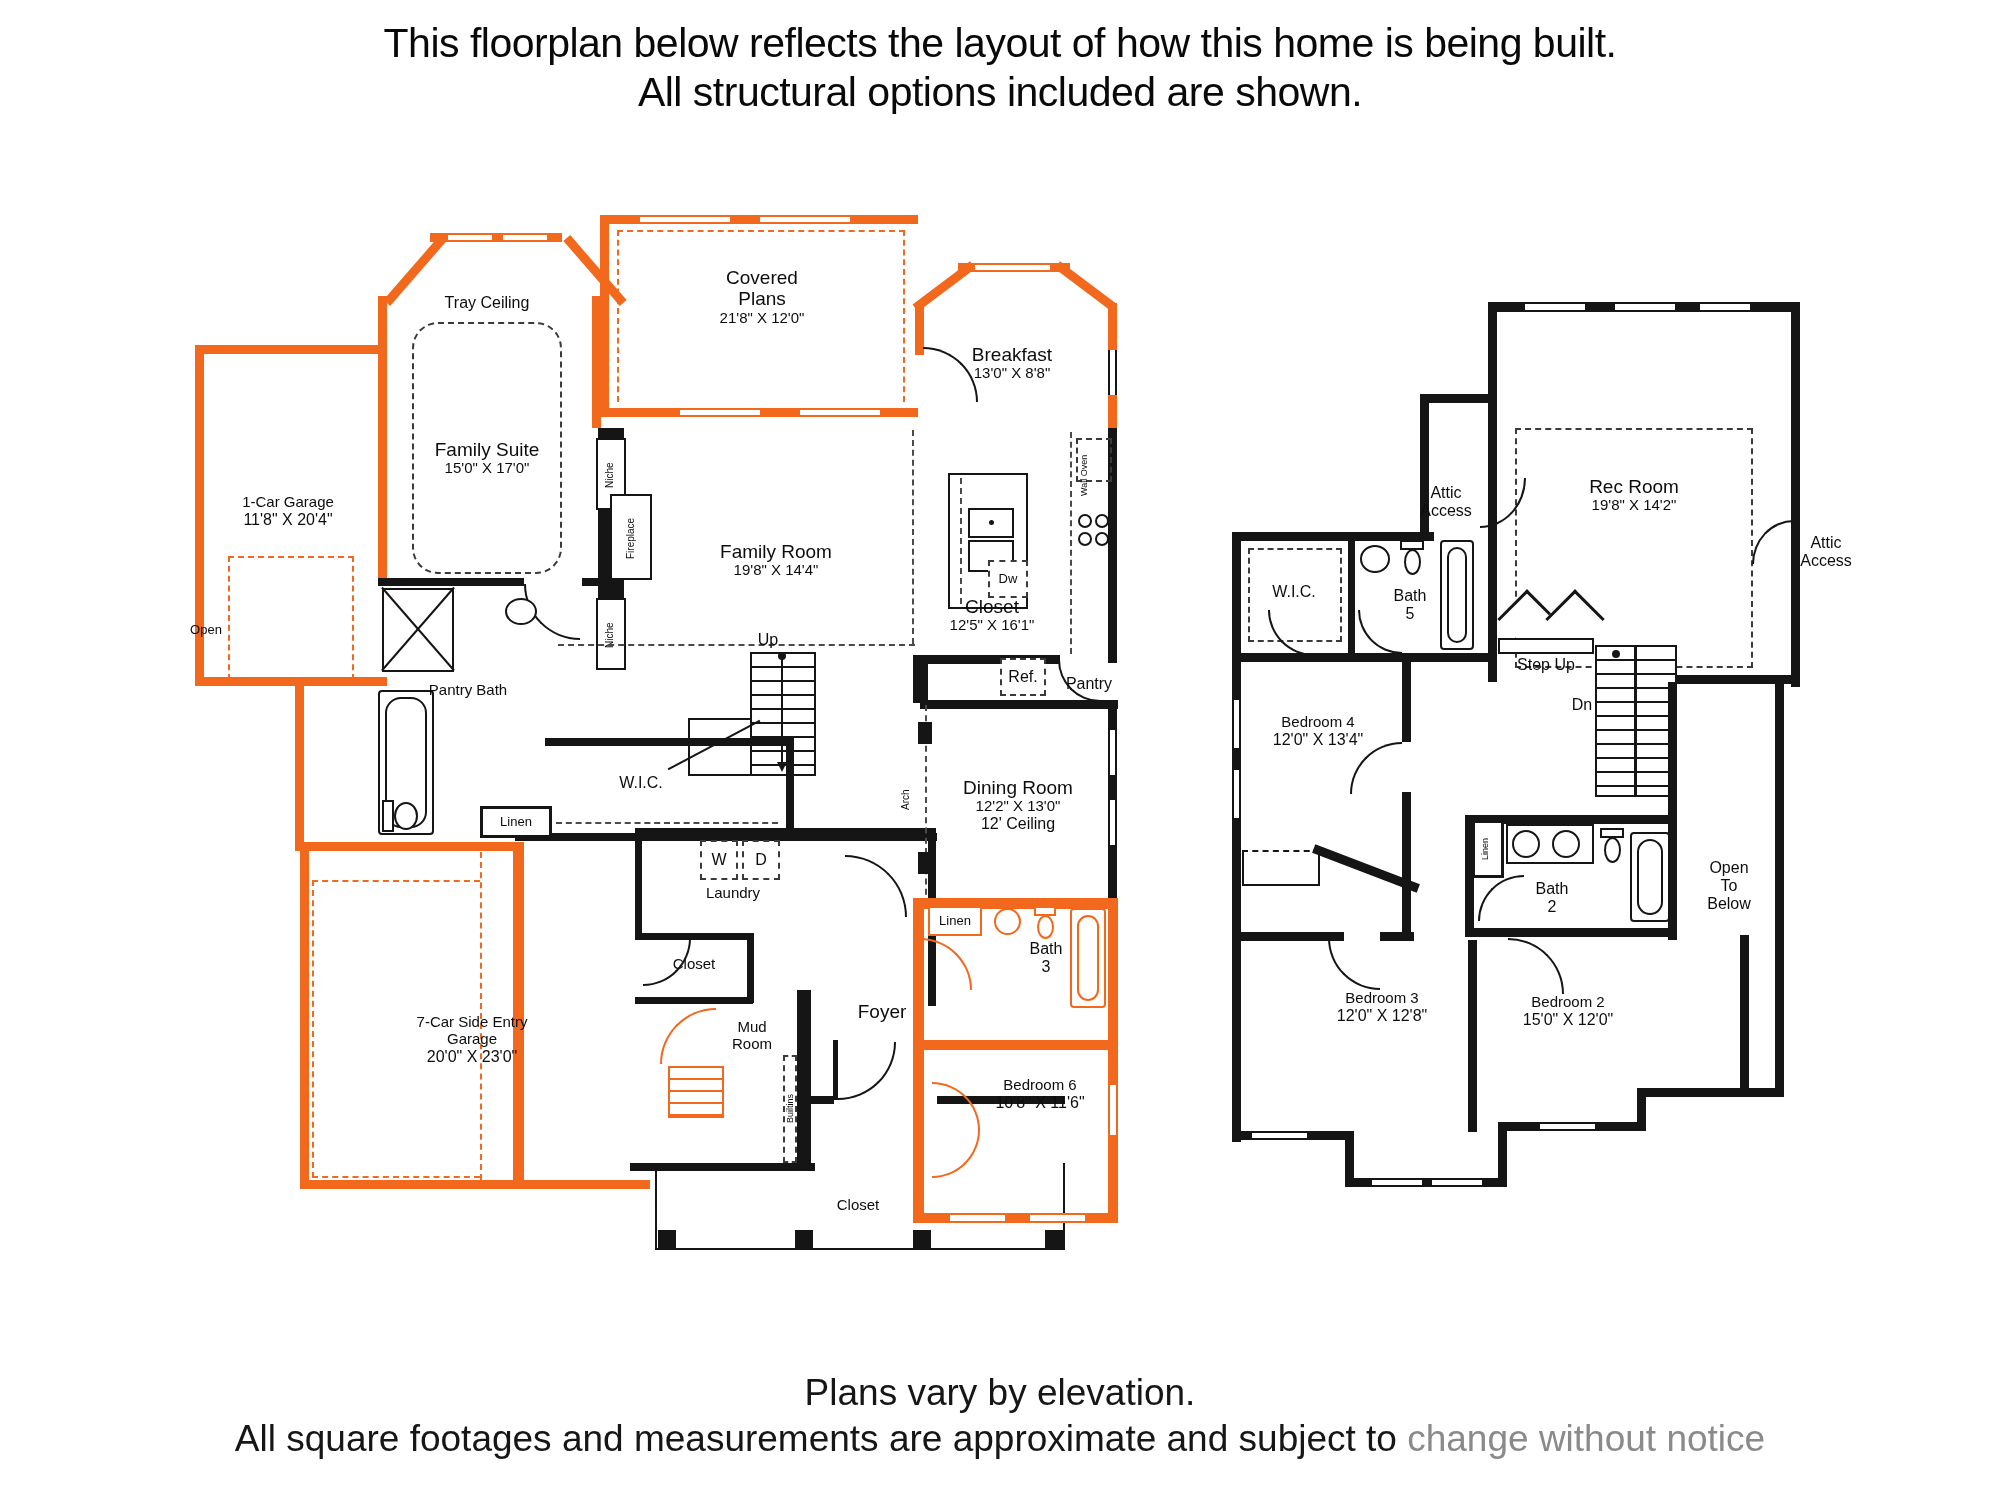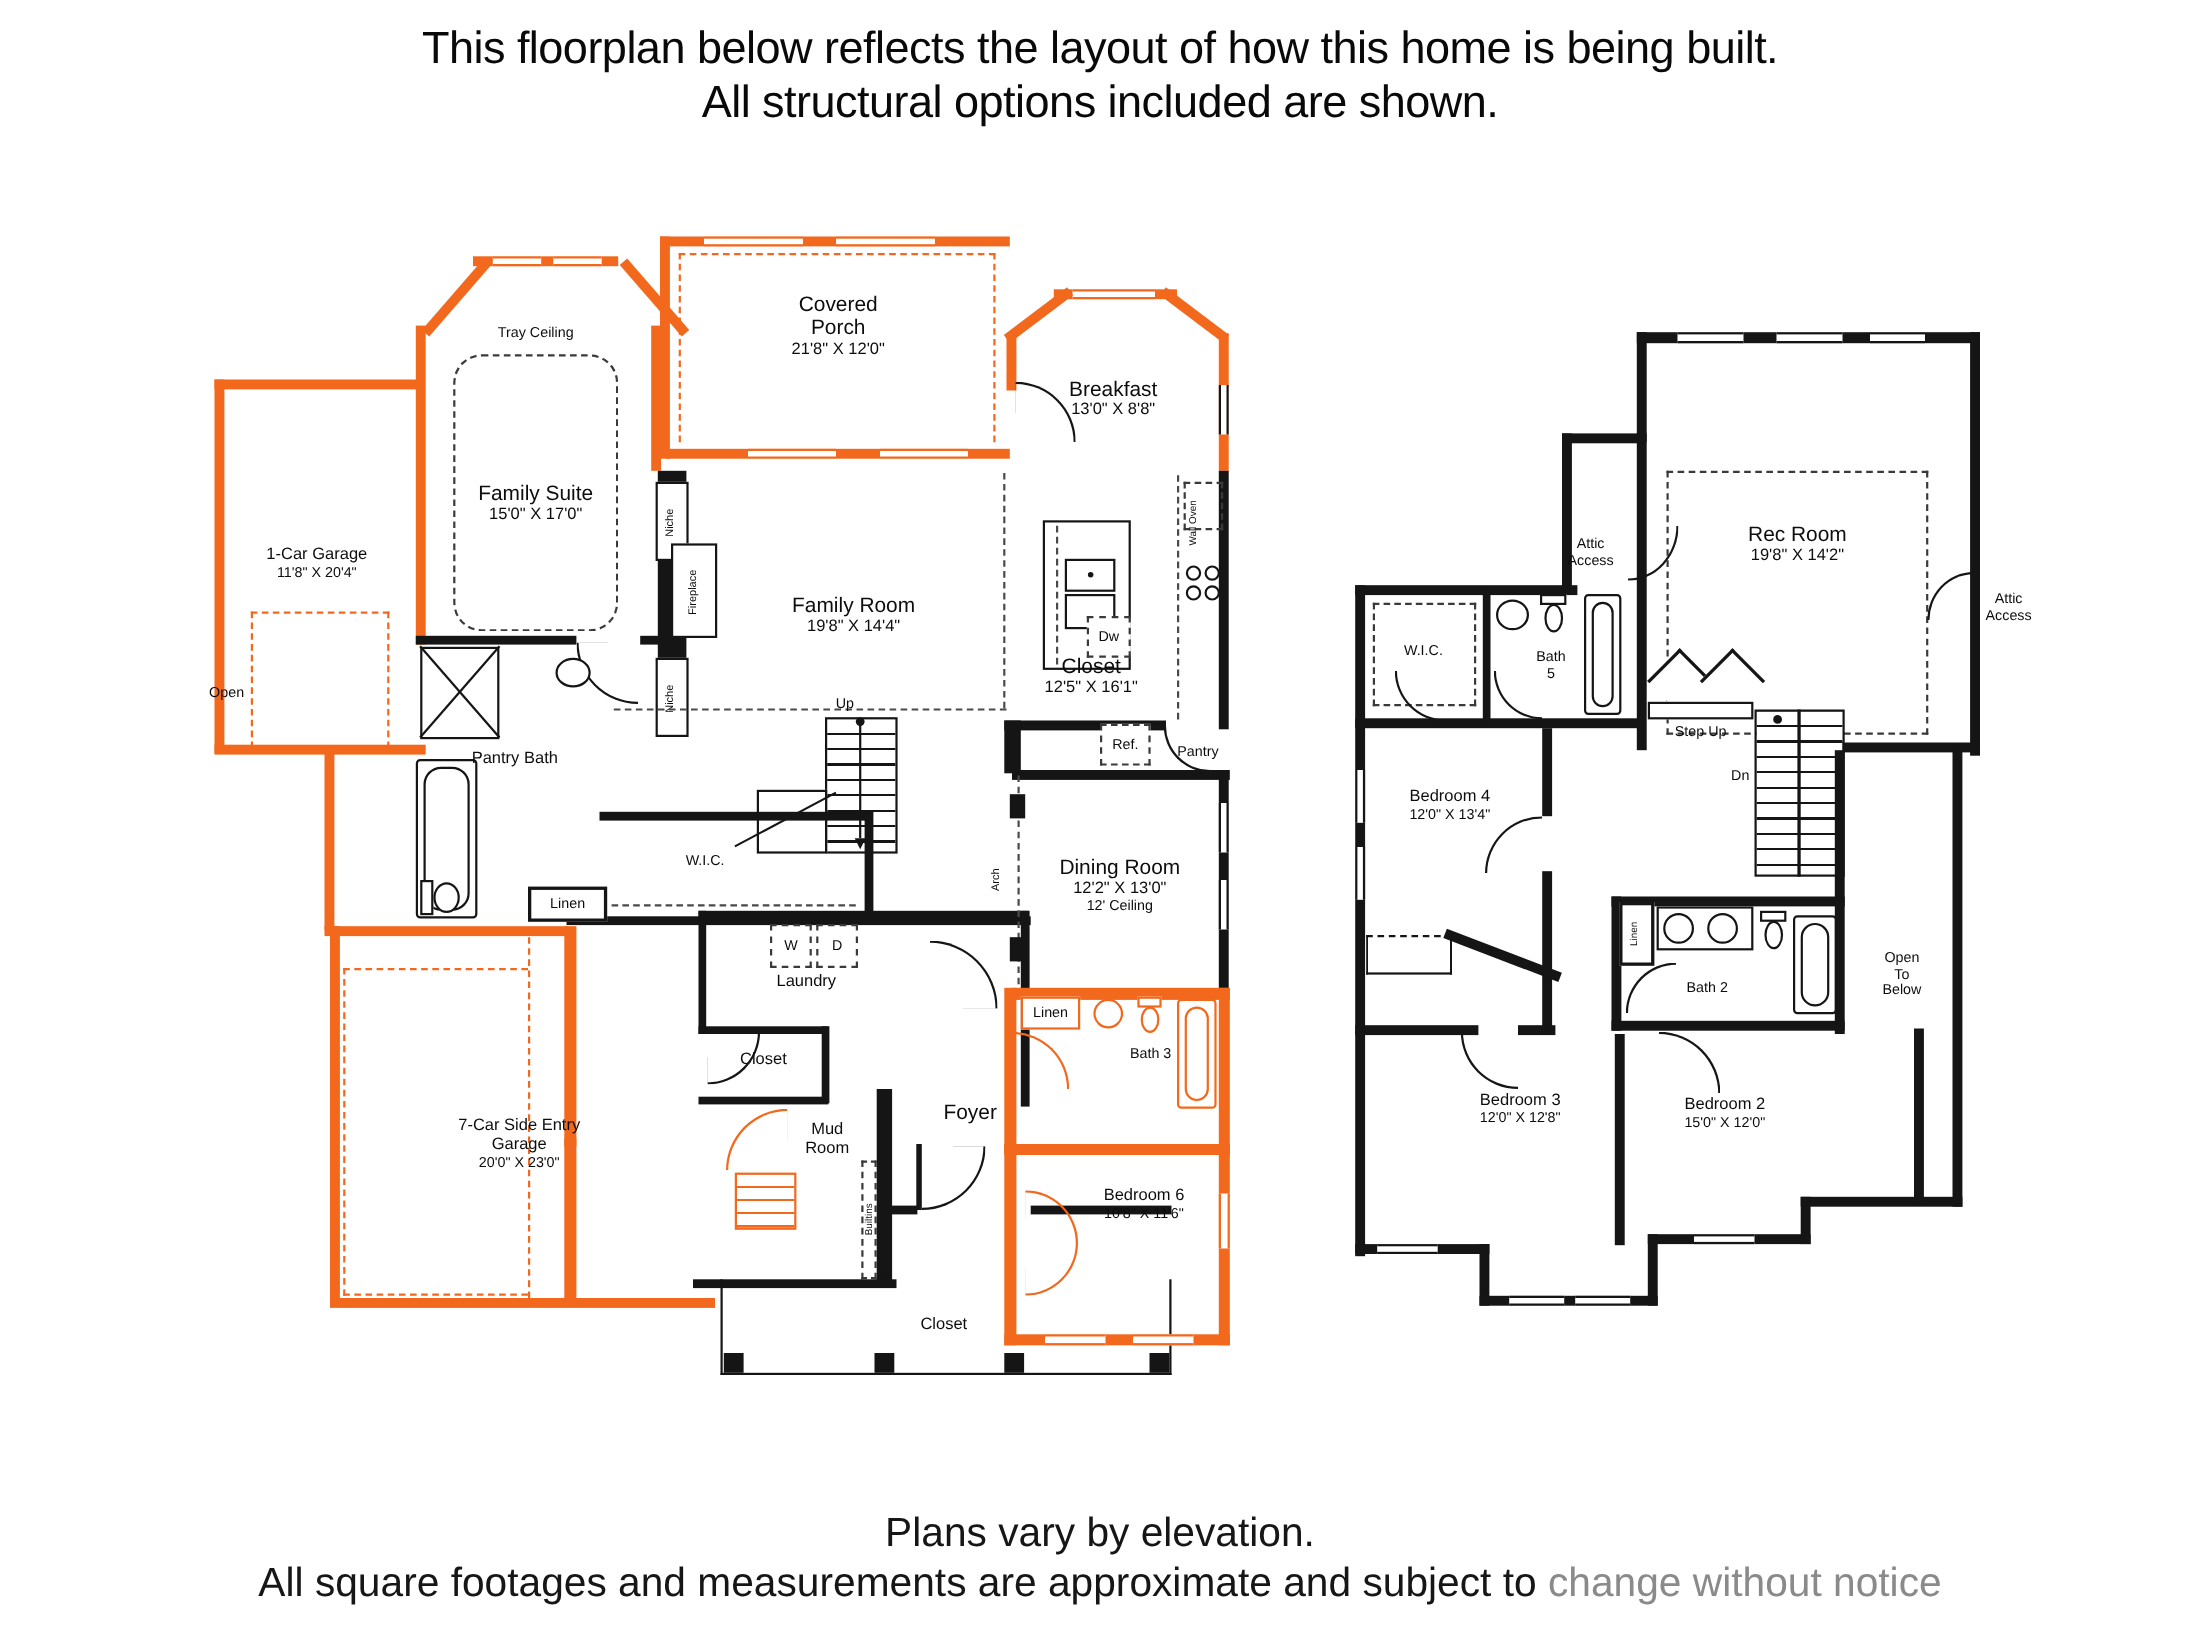--- a/index.html
+++ b/index.html
@@ -17,21 +17,21 @@
   .dlh{position:absolute;border-top:2px dashed #4a4a4a}
   .dlv{position:absolute;border-left:2px dashed #4a4a4a}
   .dlvo{position:absolute;border-left:2px dashed #F2681C}
   .box{position:absolute;background:#fff;border:2px solid #151515;box-sizing:border-box}
   .boxo{position:absolute;background:#fff;border:2px solid #F2681C;box-sizing:border-box}
   .lbl{position:absolute;transform:translate(-50%,-50%);text-align:center;line-height:1.13;color:#0d0d0d;white-space:nowrap}
   .lblw{white-space:normal}
   .nm{font-size:19px}
   .dm{font-size:15px}
   .md{font-size:15px}
-  .sm{font-size:13px}
+  .sm{font-size:16px}
   .xs{font-size:13px}
   .vt{position:absolute;writing-mode:vertical-rl;transform:rotate(180deg);font-size:10px;color:#0d0d0d;text-align:center;line-height:1}
   .arc{position:absolute;box-sizing:border-box;background:transparent}
   .stair{position:absolute;border:2px solid #151515;background:repeating-linear-gradient(180deg,#fff 0 12px,#151515 12px 14px);box-sizing:border-box}
   .stairo{position:absolute;border:2px solid #F2681C;background:repeating-linear-gradient(180deg,#fff 0 10px,#F2681C 10px 12px);box-sizing:border-box}
   .tub{position:absolute;border:2px solid #151515;border-radius:4px;box-sizing:border-box;background:#fff}
   .tub i{position:absolute;inset:5px;border:2px solid #151515;border-radius:16px;display:block}
   .tubo{border-color:#F2681C}.tubo i{border-color:#F2681C}
   .circ{position:absolute;border:2px solid #151515;border-radius:50%;background:#fff;box-sizing:border-box}
   .circo{border-color:#F2681C}
@@ -53,21 +53,21 @@
 
   <div class="o" style="left:600px;top:215px;width:318px;height:9px"></div>
   <div class="win wino" style="left:640px;top:215px;width:90px;height:9px"></div>
   <div class="win wino" style="left:760px;top:215px;width:90px;height:9px"></div>
   <div class="o" style="left:600px;top:215px;width:9px;height:202px"></div>
   <div class="o" style="left:606px;top:408px;width:312px;height:9px"></div>
   <div class="win wino" style="left:680px;top:408px;width:80px;height:9px"></div>
   <div class="win wino" style="left:800px;top:408px;width:80px;height:9px"></div>
   <div class="dasho" style="left:617px;top:230px;width:288px;height:172px;border-bottom:none"></div>
   <div class="lbl lblw" style="left:762px;top:297px;width:120px">
-    <div class="nm">Covered Porch</div>
+    <div class="nm">Covered Plans</div>
     <div class="dm">21'8" X 12'0"</div>
   </div>
 
   <div class="o" style="left:430px;top:233px;width:132px;height:9px"></div>
   <div class="win wino" style="left:448px;top:233px;width:44px;height:9px"></div>
   <div class="win wino" style="left:503px;top:233px;width:44px;height:9px"></div>
   <div class="o" style="left:372px;top:266px;width:86px;height:9px;transform:rotate(-49deg)"></div>
   <div class="o" style="left:552px;top:266px;width:86px;height:9px;transform:rotate(49deg)"></div>
   <div class="o" style="left:378px;top:296px;width:9px;height:290px"></div>
   <div class="o" style="left:592px;top:296px;width:9px;height:132px"></div>

